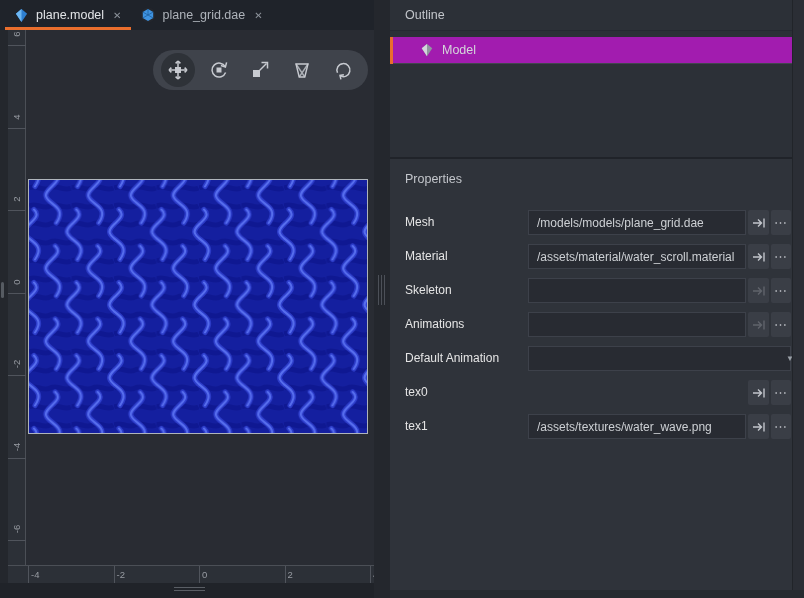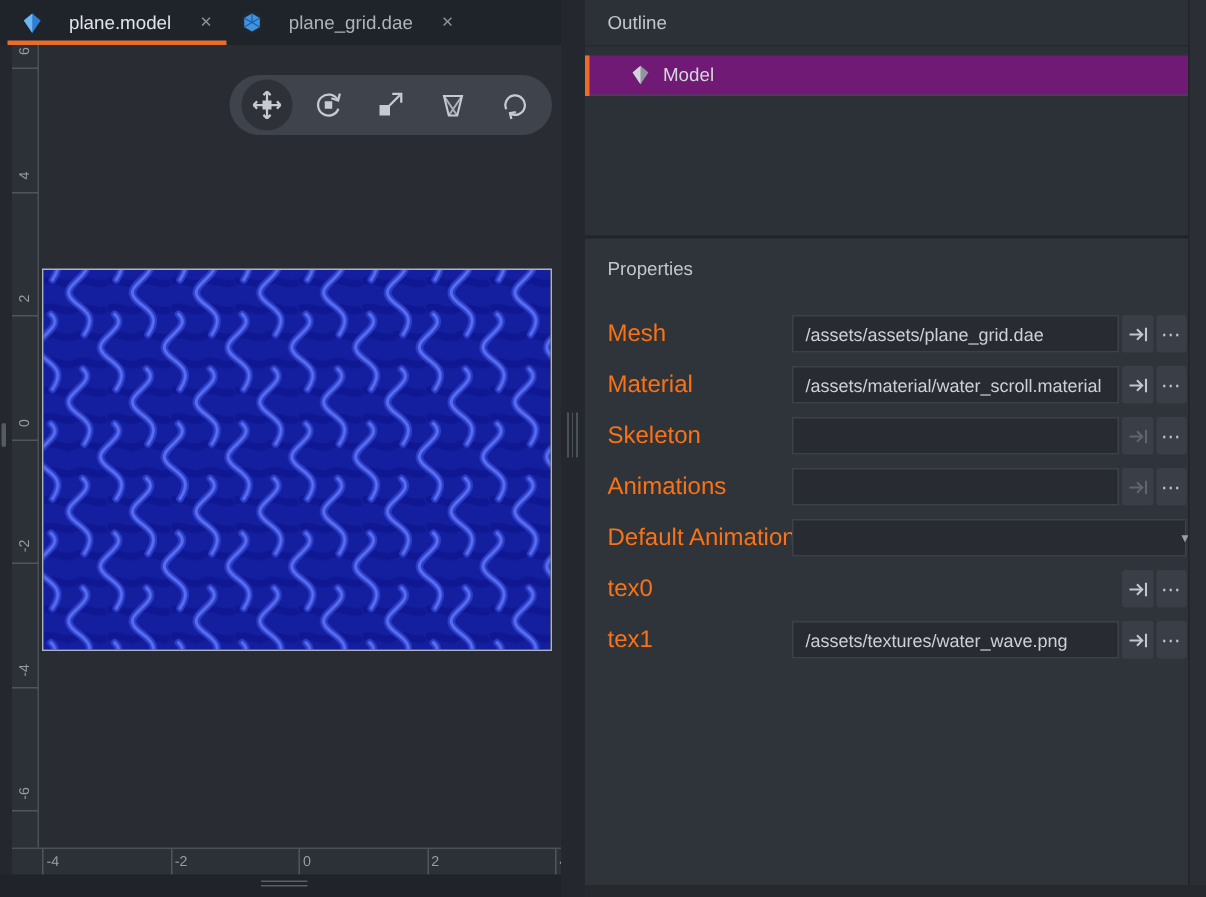--- a/index.html
+++ b/index.html
@@ -4,21 +4,21 @@
 <style>
   html,body{margin:0;padding:0;background:#1b1e23;}
   *{box-sizing:border-box;user-select:none;}
   .app{position:relative;width:804px;height:598px;overflow:hidden;
        font-family:"Liberation Sans",sans-serif;color:#c6c9ce;font-size:12px;}
 
   
   .left{position:absolute;left:0;top:0;width:374px;height:598px;background:#292c33;}
   .tabbar{position:absolute;left:0;top:0;width:374px;height:30px;background:#1f232a;
           display:flex;align-items:stretch;padding-left:5px;}
-  .tab{position:relative;display:flex;align-items:center;gap:17px;padding:0 9px;cursor:default;}
+  .tab{position:relative;display:flex;align-items:center;gap:7px;padding:0 9px;cursor:default;}
   .tab-label{font-size:12.5px;color:#aeb3ba;white-space:nowrap;}
   .tab.active .tab-label{color:#e2e4e7;}
   .tab-close{font-size:10px;color:#8d939b;margin-left:2px;}
   .tab-underline{display:none;position:absolute;left:0;right:0;bottom:0;height:3px;background:#e96e2d;}
   .tab.active .tab-underline{display:block;}
   .tab-icon svg{display:block;}
 
   .viewport{position:absolute;left:0;top:30px;width:374px;height:568px;background:#292c33;}
   .edge-strip{position:absolute;left:0;top:0;width:8px;height:568px;background:#24272d;}
   .left-grip{position:absolute;left:1px;top:252px;width:3px;height:16px;background:#565b62;border-radius:2px;}
@@ -52,31 +52,31 @@
   .splitter{position:absolute;left:374px;top:0;width:16px;height:598px;background:#24272d;}
   .v-grip{position:absolute;left:4px;top:275px;width:8px;height:30px;
           background:repeating-linear-gradient(90deg,#4c5058 0 1px,transparent 1px 3px);}
 
   
   .right{position:absolute;left:390px;top:0;width:414px;height:525px;background:#2f333a;}
   .outline-sec{position:absolute;left:0;top:0;width:414px;height:157px;background:#2c3037;}
   .sec-title{position:absolute;left:15px;font-size:12.5px;color:#c3c6cb;}
   .outline-sec .sec-title{top:8px;}
   .outline-head-line{position:absolute;left:0;top:30px;width:414px;border-top:1px solid #262931;}
-  .outline-item{position:absolute;left:0;top:37px;width:414px;height:27px;background:#701a75;
+  .outline-item{position:absolute;left:0;top:37px;width:414px;height:27px;background:#a21caf;
                 border-bottom:1px solid #42464e;display:flex;align-items:center;}
   .sel-bar{position:absolute;left:0;top:0;width:3px;height:27px;background:#e96e2d;}
   .outline-item .oi-icon{margin-left:30px;display:flex;}
   .outline-item .oi-label{margin-left:8px;font-size:12.5px;color:#d4d7da;}
 
   .props-sec{position:absolute;left:0;top:157px;width:414px;height:441px;background:#2f333a;
              border-top:2px solid #202329;}
   .props-sec .sec-title{top:13px;}
   .prow{position:absolute;left:0;width:414px;height:25px;}
-  .plabel{position:absolute;left:15px;top:0;line-height:25px;color:#f97316;font-size:16px;white-space:nowrap;}
+  .plabel{position:absolute;left:15px;top:0;line-height:25px;color:#e5e5e5;font-size:12px;white-space:nowrap;}
   .pfield{position:absolute;left:138px;top:0;width:218px;height:25px;background:#282b32;
           border:1px solid #3d414a;display:flex;align-items:center;overflow:hidden;}
   .pvalue{padding:0 8px;font-size:12px;color:#cdd0d4;white-space:nowrap;}
   .pbtn{position:absolute;top:0;height:25px;background:#3a3e46;border-radius:2px;
         display:flex;align-items:center;justify-content:center;color:#c2c5cb;}
   .pbtn.goto{left:358px;width:21px;}
   .pbtn.dots{left:381px;width:20px;font-size:13px;letter-spacing:1px;color:#c2c5cb;}
   .pbtn.goto.disabled{color:#60646b;}
   .prow.dropdown .pfield{width:263px;}
   .dd-arrow{position:absolute;right:10px;top:0;line-height:25px;font-size:8px;color:#9aa0a7;}
@@ -259,21 +259,21 @@
         <span class="oi-label">Model</span>
       </div>
     </div>
 
     <div class="props-sec">
       <div class="sec-title">Properties</div>
       <div id="prop-rows">
   <div class="prow" style="top: 51px;">
     <span class="plabel">Mesh</span>
     <div class="pfield">
-      <span class="pvalue">/assets/assets/plane_grid.dae</span>
+      <span class="pvalue">/models/models/plane_grid.dae</span>
     </div>
     <div class="pbtn goto">
       <svg width="14" height="12" viewBox="0 0 14 12" stroke="currentColor" stroke-width="1.4" fill="none">
         <path d="M1,6 h8 M6,2.5 L9.5,6 L6,9.5"></path>
         <line x1="12" y1="1.5" x2="12" y2="10.5"></line>
       </svg>
     </div>
     <div class="pbtn dots">
       <span class="dots-glyph">⋯</span>
     </div>

